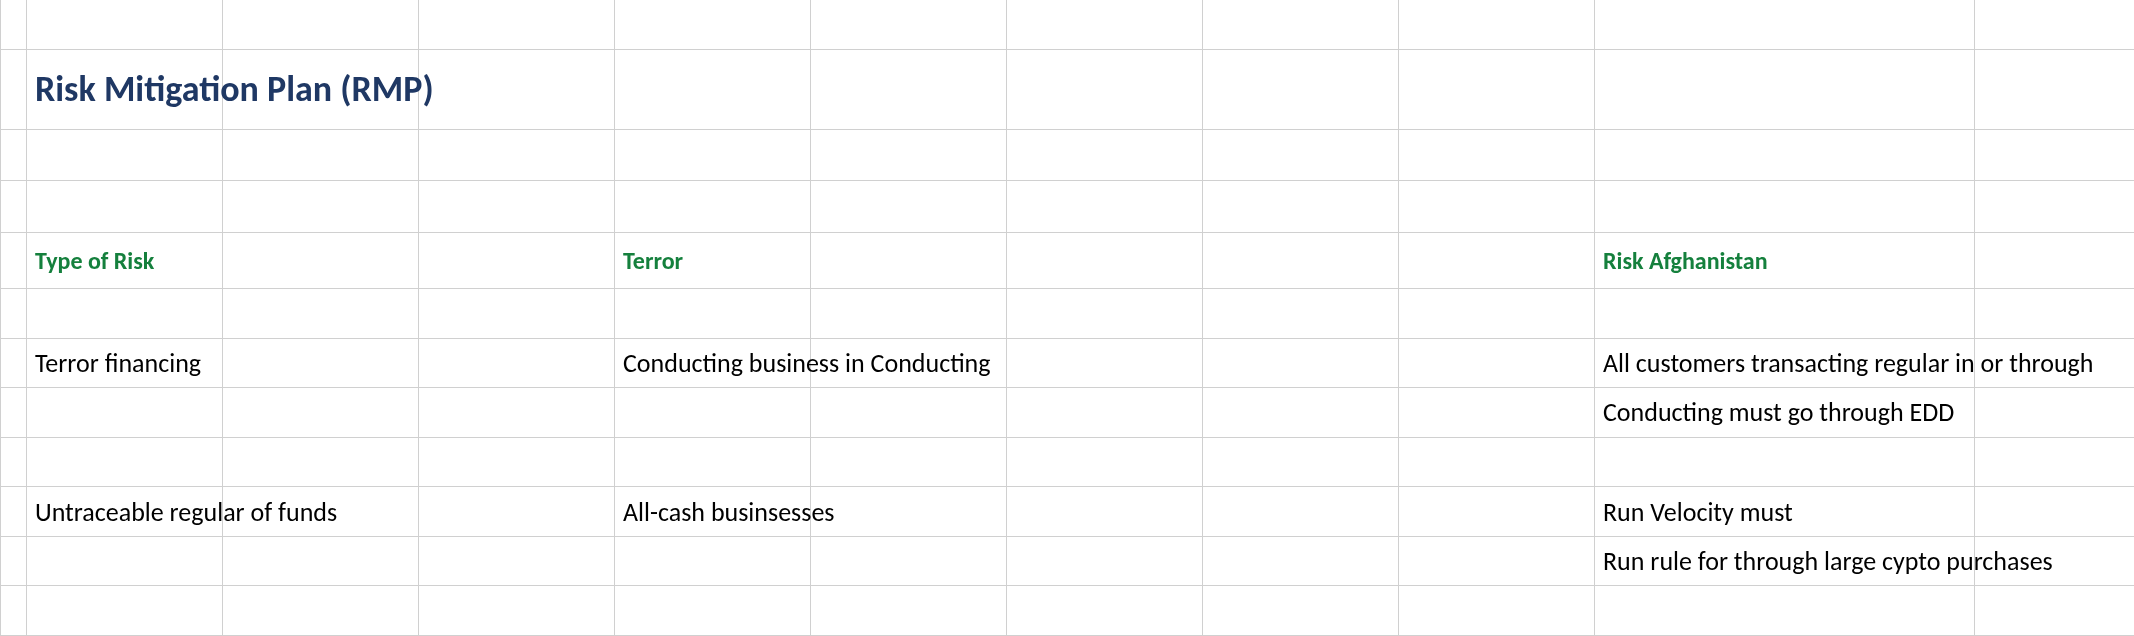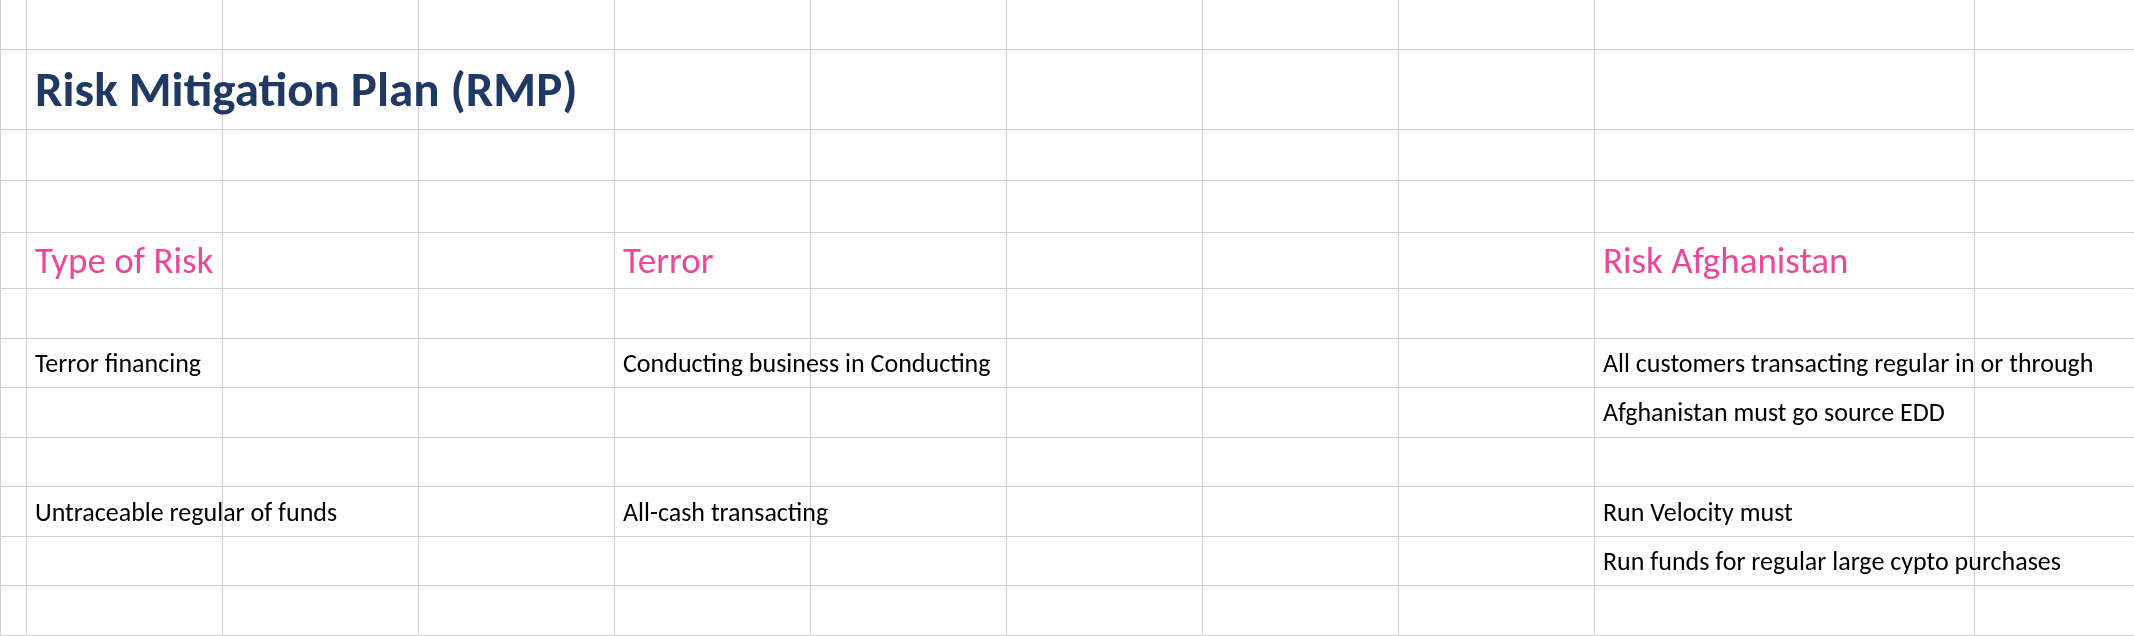--- a/index.html
+++ b/index.html
@@ -29,28 +29,28 @@
     color: #000000;
     white-space: nowrap;
     overflow: visible;
     text-align: left;
     height: 46px;
   }
   .row-header td {
     border-top: none;
   }
   .title {
-    font-size: 49px;
+    font-size: 36px;
     font-weight: 700;
     color: #1f3864;
   }
   .colhead {
-    font-size: 37px;
-    font-weight: 400;
-    color: #ec4899;
+    font-size: 24px;
+    font-weight: 700;
+    color: #15803d;
   }
   .row-title td { height: 74px; }
   .row-gap td { height: 48px; }
   .row-heads td { height: 52px; }
 </style>
 </head>
 <body>
 
 <div class="sheet">
   <table>
@@ -173,21 +173,21 @@
     <tr>
       <td></td>
       <td></td>
       <td></td>
       <td></td>
       <td></td>
       <td></td>
       <td></td>
       <td></td>
       <td></td>
-      <td>Afghanistan must go source EDD</td>
+      <td>Conducting must go through EDD</td>
       <td></td>
 
     </tr>
 
     <tr>
       <td></td>
           <td></td>
           <td></td>
           <td></td>
           <td></td>
@@ -197,40 +197,40 @@
           <td></td>
           <td></td>
           <td></td>
     </tr>
 
     <tr>
       <td></td>
       <td>Untraceable regular of funds</td>
       <td></td>
       <td></td>
-      <td>All-cash transacting</td>
+      <td>All-cash businsesses</td>
       <td></td>
       <td></td>
       <td></td>
       <td></td>
       <td>Run Velocity must</td>
       <td></td>
 
     </tr>
     <tr>
       <td></td>
       <td></td>
       <td></td>
       <td></td>
       <td></td>
       <td></td>
       <td></td>
       <td></td>
       <td></td>
-      <td>Run funds for regular large cypto purchases</td>
+      <td>Run rule for through large cypto purchases</td>
       <td></td>
 
     </tr>
 
     <tr>
       <td></td>
           <td></td>
           <td></td>
           <td></td>
           <td></td>

